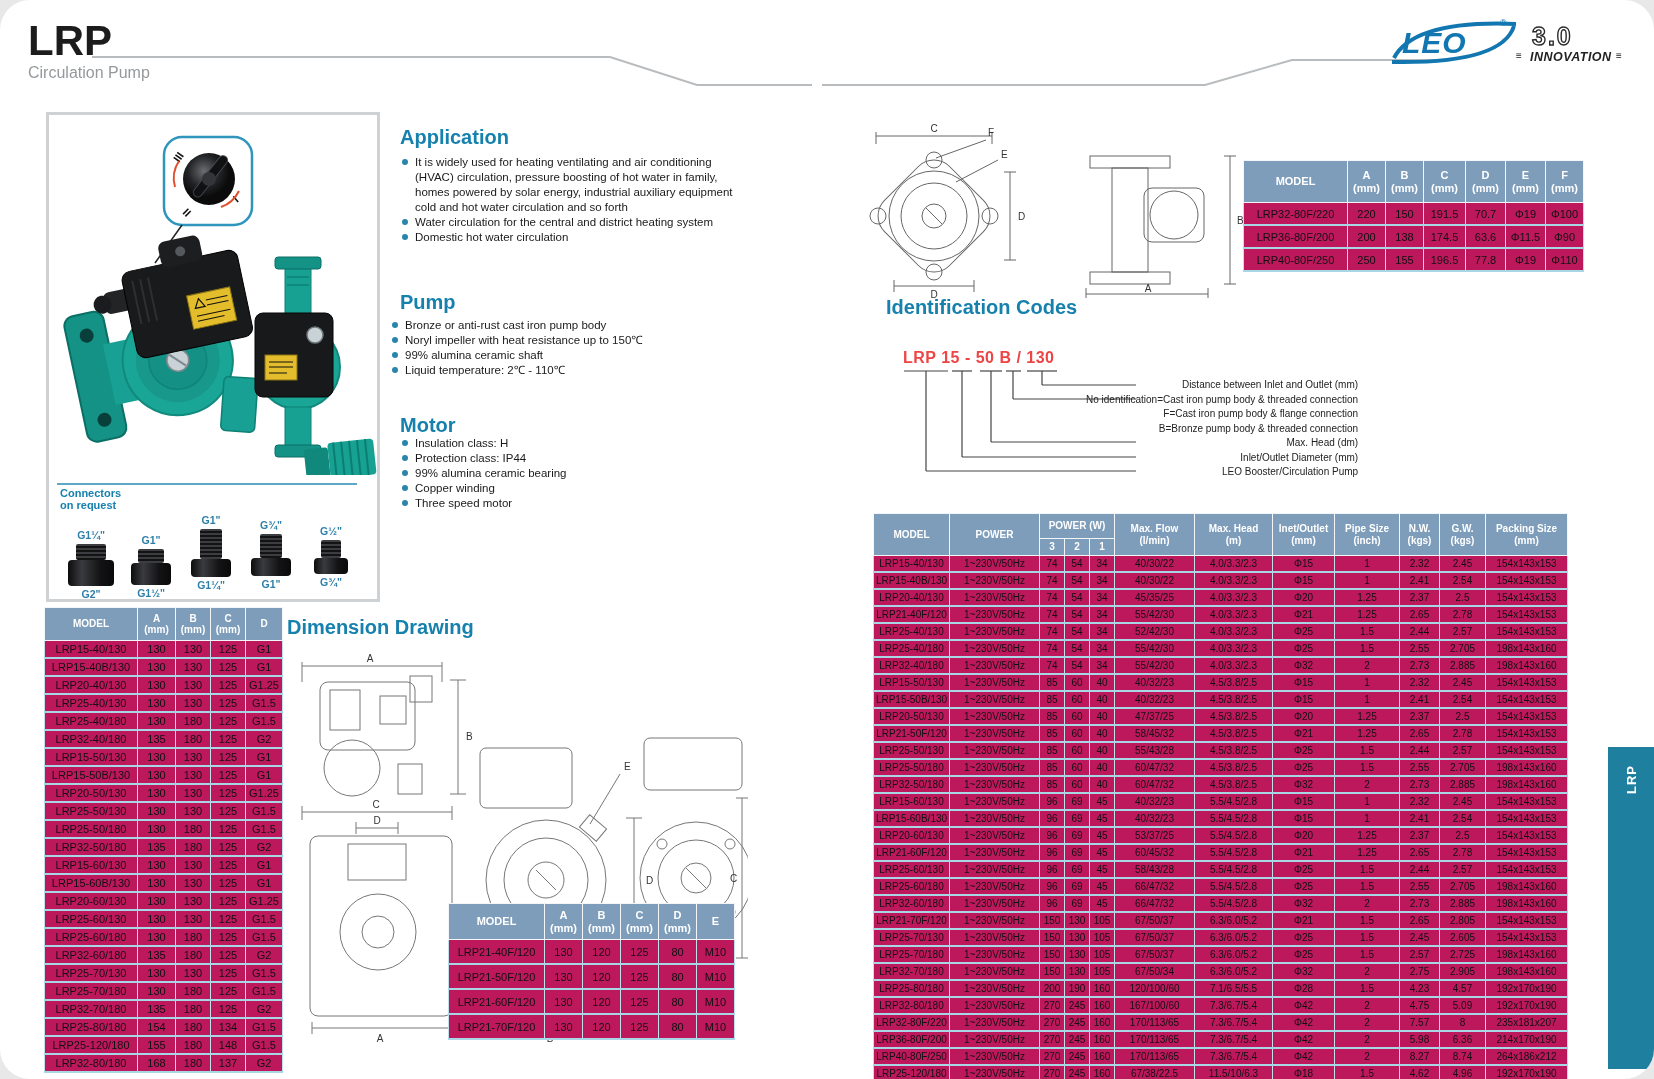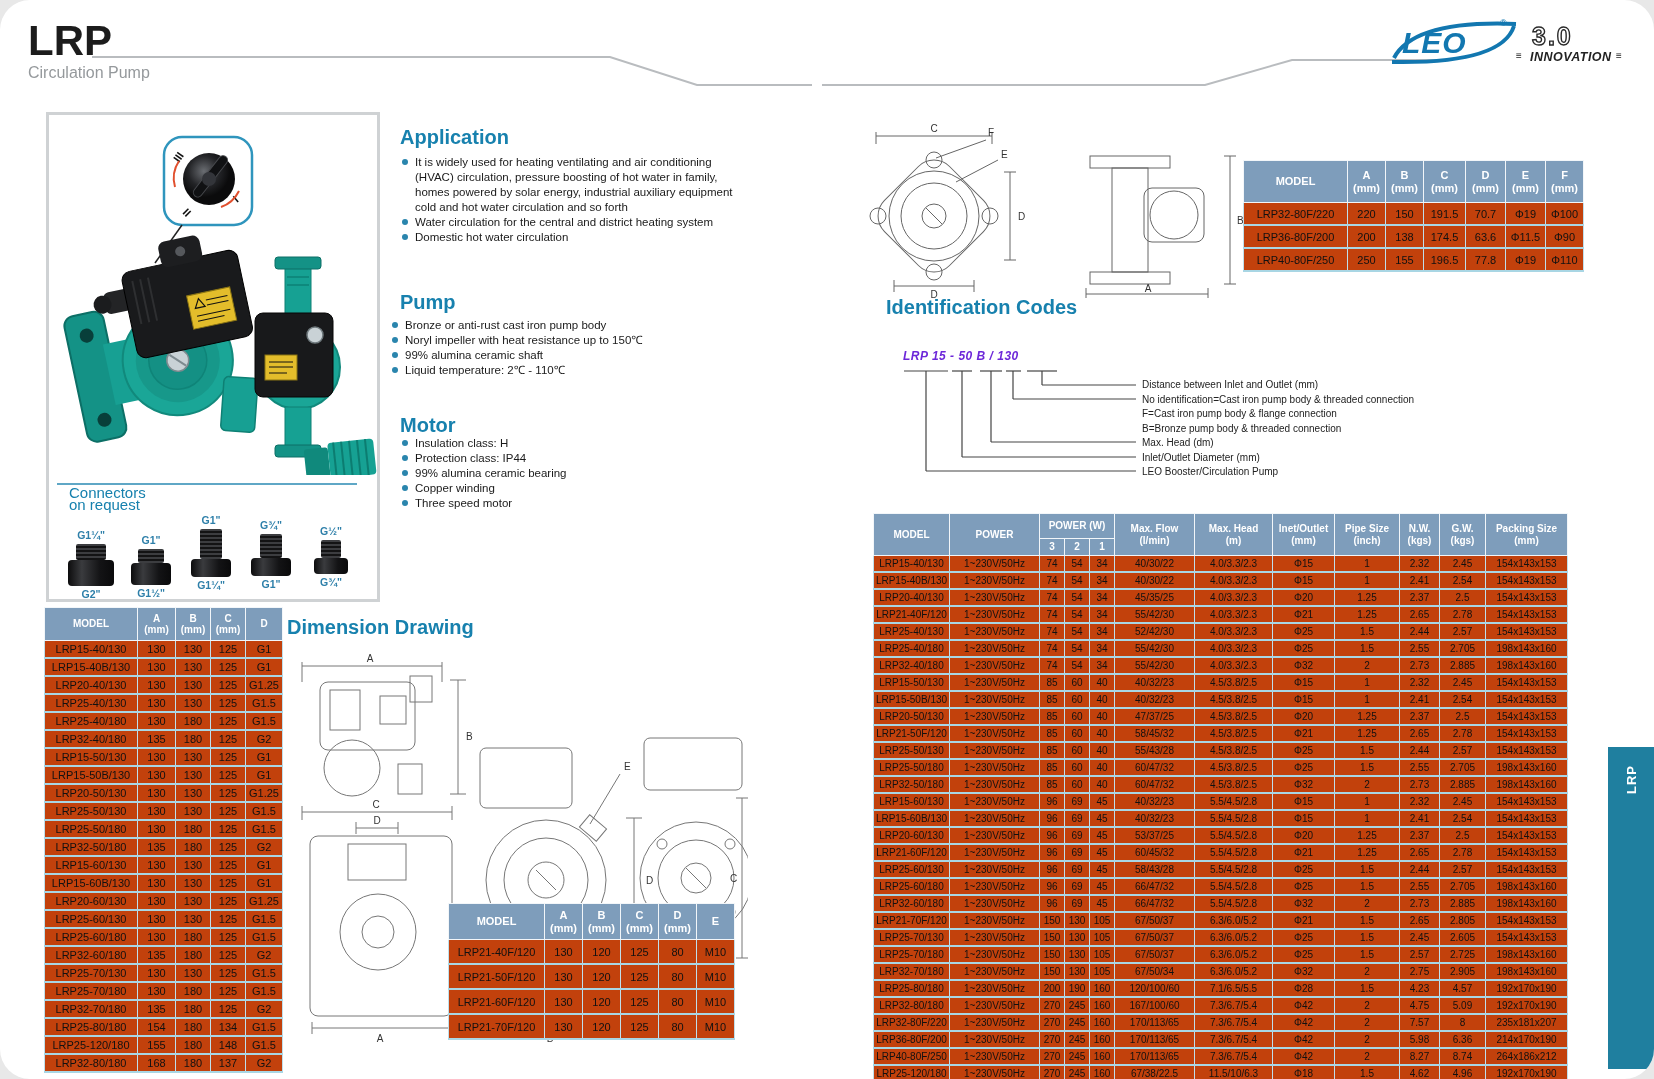--- a/index.html
+++ b/index.html
@@ -11,41 +11,41 @@
   .brand-sub{font-size:16px;color:#95999c;}
   .sec-title{font-size:20px;font-weight:bold;color:#1781ae;}
   
   .bullets .bullet-item{position:relative;padding-left:13px;font-size:11.5px;line-height:15px;color:#1a1a1a;}
   .bullets .dot{position:absolute;left:0;top:4px;width:6px;height:6px;border-radius:50%;background:#2a85ad;}
   
   .callouts .bullet-item{display:block;font-size:10px;line-height:14.5px;color:#222;white-space:nowrap;padding-left:0;}
   
   .photo-box{border:3px solid #cfd2d4;background:#fff;}
   .conn-divider{position:absolute;left:8px;right:20px;top:368px;border-top:2px solid #5fa7c6;}
-  .conn-title{position:absolute;left:20px;top:372px;font-size:15px;font-weight:normal;color:#1781ae;line-height:12px;}
+  .conn-title{position:absolute;left:11px;top:372px;font-size:11px;font-weight:bold;color:#1781ae;line-height:12px;}
   .conn-item{position:absolute;width:56px;text-align:center;}
   .conn-label{font-size:10.5px;font-weight:bold;color:#2d7fa9;white-space:nowrap;}
   .conn-cyl{margin:0 auto;background:repeating-linear-gradient(180deg,#3c3d40 0 2px,#131314 2px 4px);border-radius:2px;}
   .conn-nut{margin:0 auto;background:linear-gradient(90deg,#0c0c0d,#3a3b3e 30%,#131315 70%,#0a0a0b);border-radius:4px;}
   
-  table{border-collapse:collapse;table-layout:fixed;background:#c2410c;}
+  table{border-collapse:collapse;table-layout:fixed;background:#be185d;}
   th{background:#7e9dbb;color:#fff;font-weight:bold;font-size:10px;line-height:1.15;
      padding:1px 2px;border:1px solid #f2f6f9;text-align:center;white-space:pre-line;vertical-align:middle;}
   td{font-size:10.5px;text-align:center;color:#111;border-right:1px solid #bfdfeb;border-left:1px solid #bfdfeb;
      border-bottom:2px solid #a9d6e4;padding:0;white-space:nowrap;vertical-align:middle;}
   .dims td{height:16px;font-size:11px;}
   .smalldim td{height:23px;font-size:11px;}
   .smalldim th{font-size:11px;}
   .flange td{height:21px;font-size:11px;}
   .flange th{font-size:11px;}
   .spec td{height:15px;font-size:10px;}
   .spec thead tr:first-child th{height:22px;}
   .spec thead tr:last-child th{height:14px;border-top:1px solid #5fb7cf;}
   
-  .id-code{font-size:12px;font-weight:bold;color:#6d28d9;letter-spacing:0.5px;white-space:nowrap;font-style:italic;}
+  .id-code{font-size:16px;font-weight:bold;color:#ef4444;letter-spacing:0.5px;white-space:nowrap;}
   
   .side-tab{background:#1f7f9f;}
   .side-tab span{display:block;margin:18px auto 0;color:#fff;font-size:13px;font-weight:bold;
      writing-mode:vertical-rl;transform:rotate(180deg);letter-spacing:1px;}
   
   .leo-word{font-size:30px;font-weight:800;font-style:italic;color:#1277b0;letter-spacing:1px;line-height:1;}
   .leo-reg{font-size:9px;color:#1277b0;vertical-align:top;}
   .badge-30{font-size:25px;font-weight:700;color:#ffffff;-webkit-text-stroke:1.4px #2a2a2a;letter-spacing:2px;line-height:1;}
   .badge-sub{font-size:12.5px;font-weight:bold;font-style:italic;color:#222;letter-spacing:0.5px;}
   .badge-lines{font-size:10px;color:#222;font-weight:bold;}
@@ -656,21 +656,21 @@
       <line x1="82" y1="26" x2="82" y2="112"></line>
         <line x1="82" y1="112" x2="256" y2="112"></line>
       <line x1="111" y1="26" x2="111" y2="97"></line>
         <line x1="111" y1="97" x2="256" y2="97"></line>
       <line x1="133" y1="26" x2="133" y2="54"></line>
         <line x1="133" y1="54" x2="256" y2="54"></line>
       <line x1="162" y1="26" x2="162" y2="40"></line>
         <line x1="162" y1="40" x2="256" y2="40"></line>
     </g>
   </svg>
-  <div class="abs callouts" style="left:1142px;top:378px;">
+  <div class="abs callouts" style="left:1086px;top:378px;text-align:right;">
       <div class="bullet-item"><span>Distance between Inlet and Outlet (mm)</span></div>
       <div class="bullet-item"><span>No identification=Cast iron pump body &amp; threaded connection</span></div>
       <div class="bullet-item"><span>F=Cast iron pump body &amp; flange connection</span></div>
       <div class="bullet-item"><span>B=Bronze pump body &amp; threaded connection</span></div>
       <div class="bullet-item"><span>Max. Head (dm)</span></div>
       <div class="bullet-item"><span>Inlet/Outlet Diameter (mm)</span></div>
       <div class="bullet-item"><span>LEO Booster/Circulation Pump</span></div>
     </div>
 
   <table class="abs spec" style="left:873px;top:513px;width:694px;">

